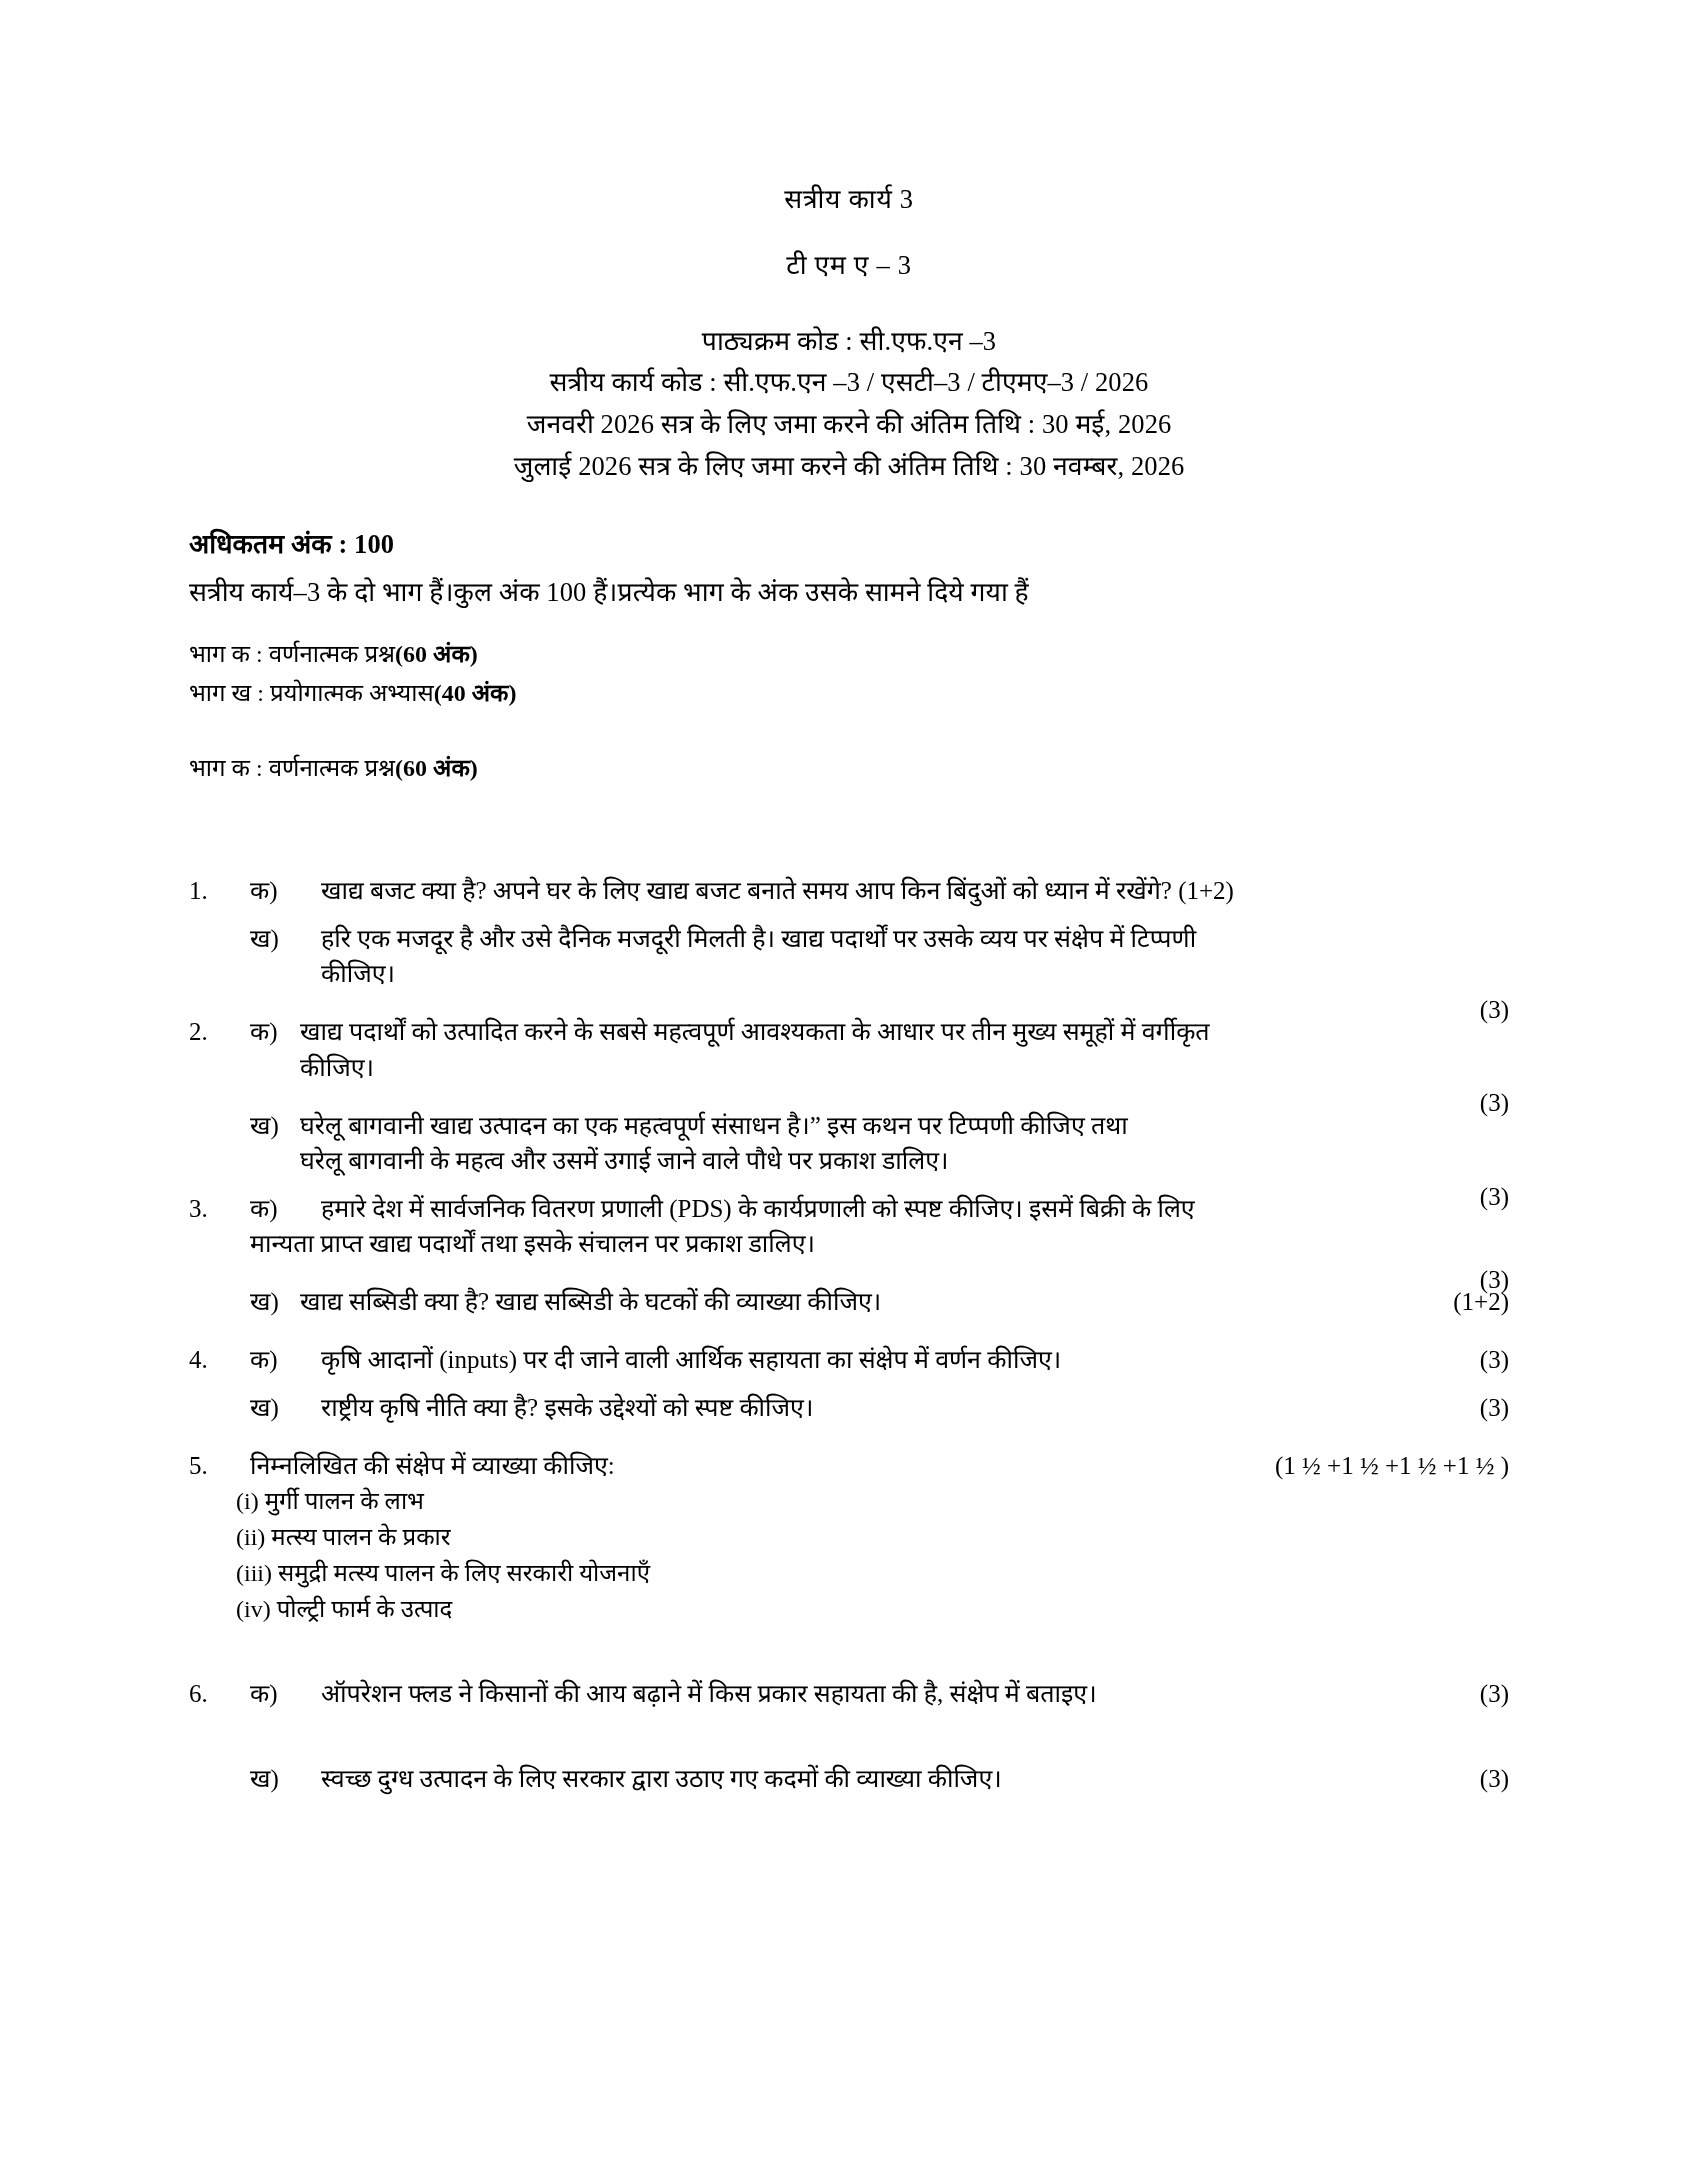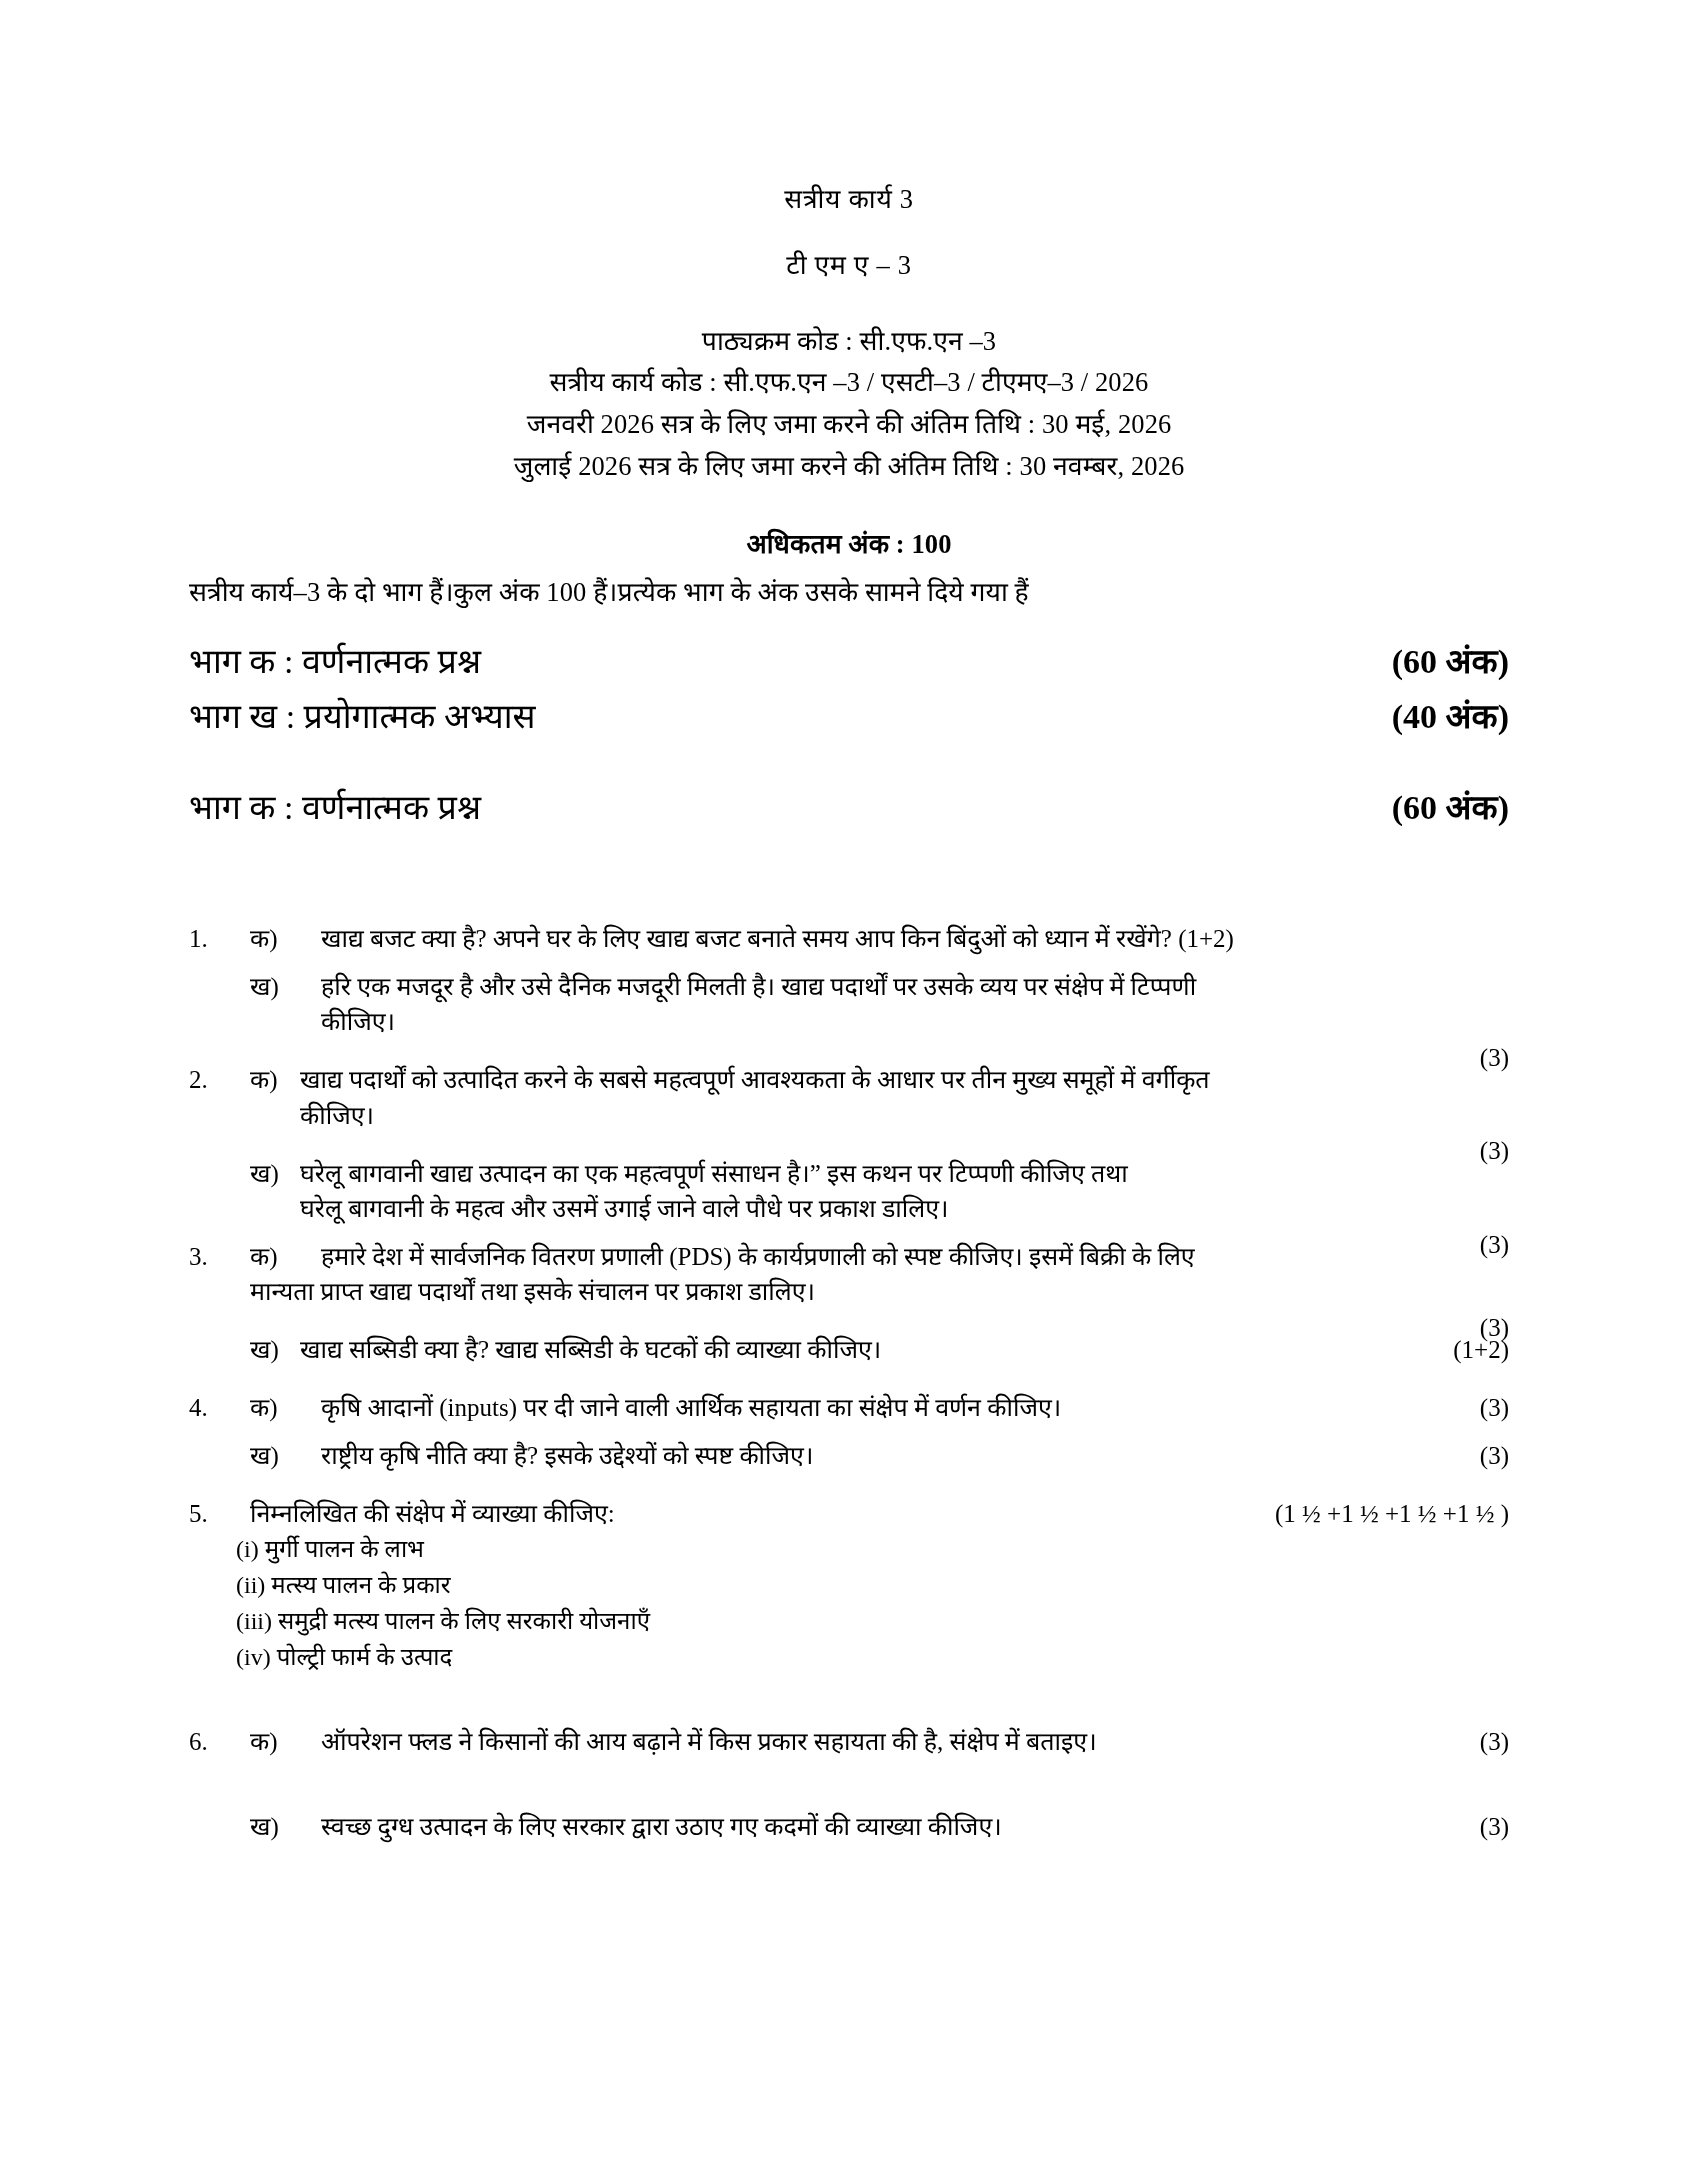--- a/index.html
+++ b/index.html
@@ -42,36 +42,36 @@
 
   .t-head {
     font-size: 26.5px;
     line-height: 1.58;
     text-align: center;
     letter-spacing: 0.1px;
   }
 
   .t-max {
     font-size: 26.5px;
-    text-align: center;
+    text-align: left;
     font-weight: 700;
     letter-spacing: 0.1px;
   }
 
   .t-body {
     font-size: 26.5px;
     line-height: 1.5;
     letter-spacing: 0.1px;
   }
 
   .partline {
     display: flex;
-    justify-content: space-between;
+    justify-content: flex-start;
     align-items: baseline;
-    font-size: 34px;
+    font-size: 24px;
     line-height: 1.6;
   }
   .partline .marks { font-weight: 700; }
 
   .t-bold { font-weight: 700; }
 
   
   .qrow {
     display: flex;
     align-items: flex-start;

